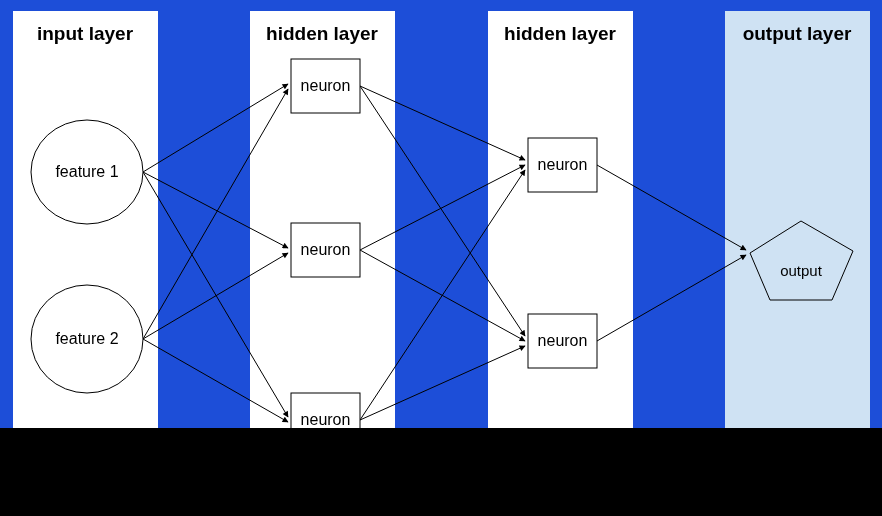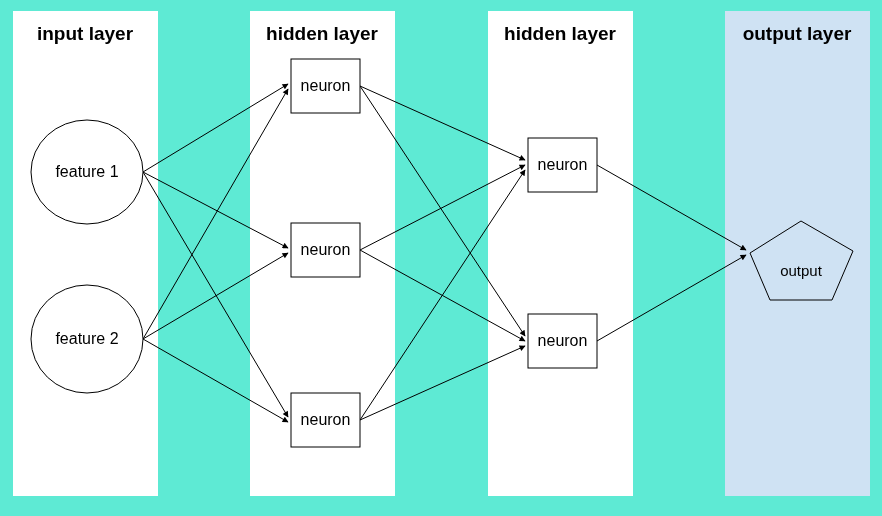--- a/index.html
+++ b/index.html
@@ -4,22 +4,22 @@
 <style>
   html, body {
     margin: 0;
     padding: 0;
     background: #000000;
     font-family: "Liberation Sans", sans-serif;
   }
   .canvas {
     position: relative;
     width: 882px;
-    height: 516px;
-    background: #5eead4;
+    height: 428px;
+    background: #1d4ed8;
     overflow: hidden;
   }
   svg { display: block; }
   .layer-title {
     font-family: "Liberation Sans", sans-serif;
     font-size: 19px;
     font-weight: bold;
     fill: #000000;
   }
   .node-label {

